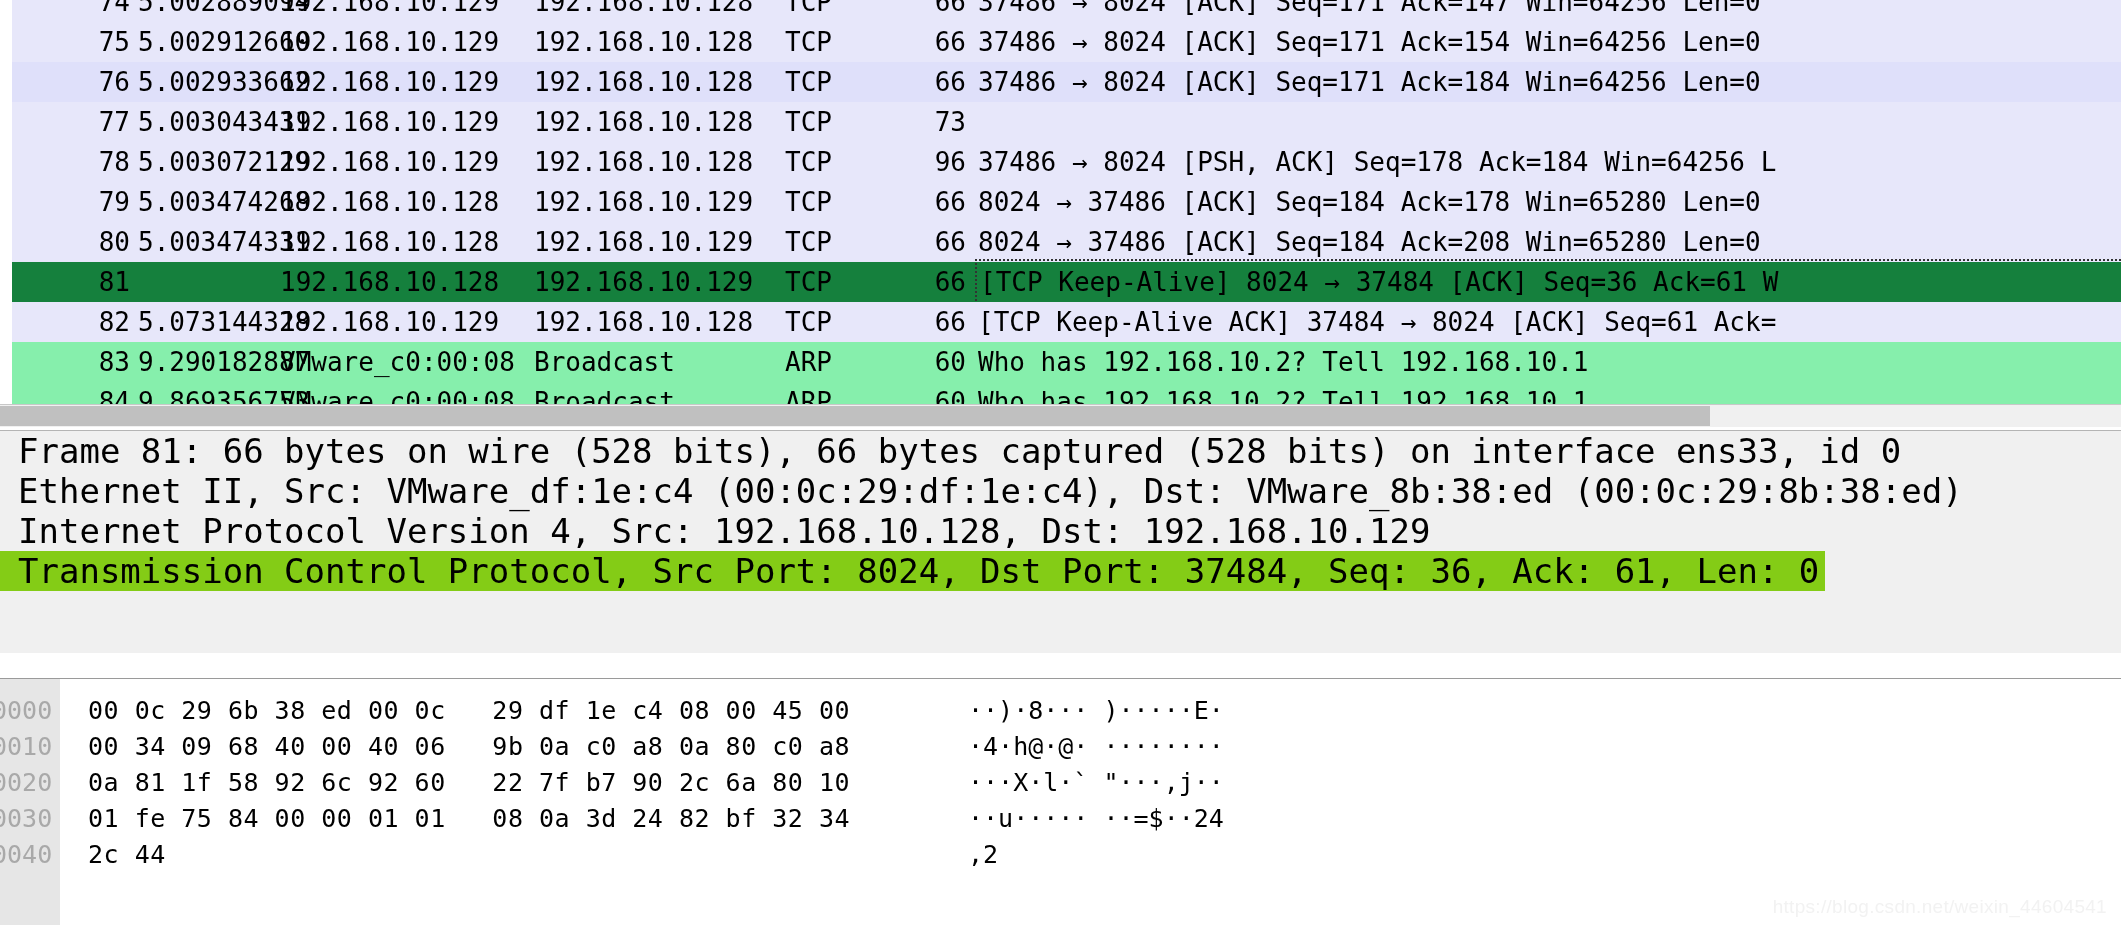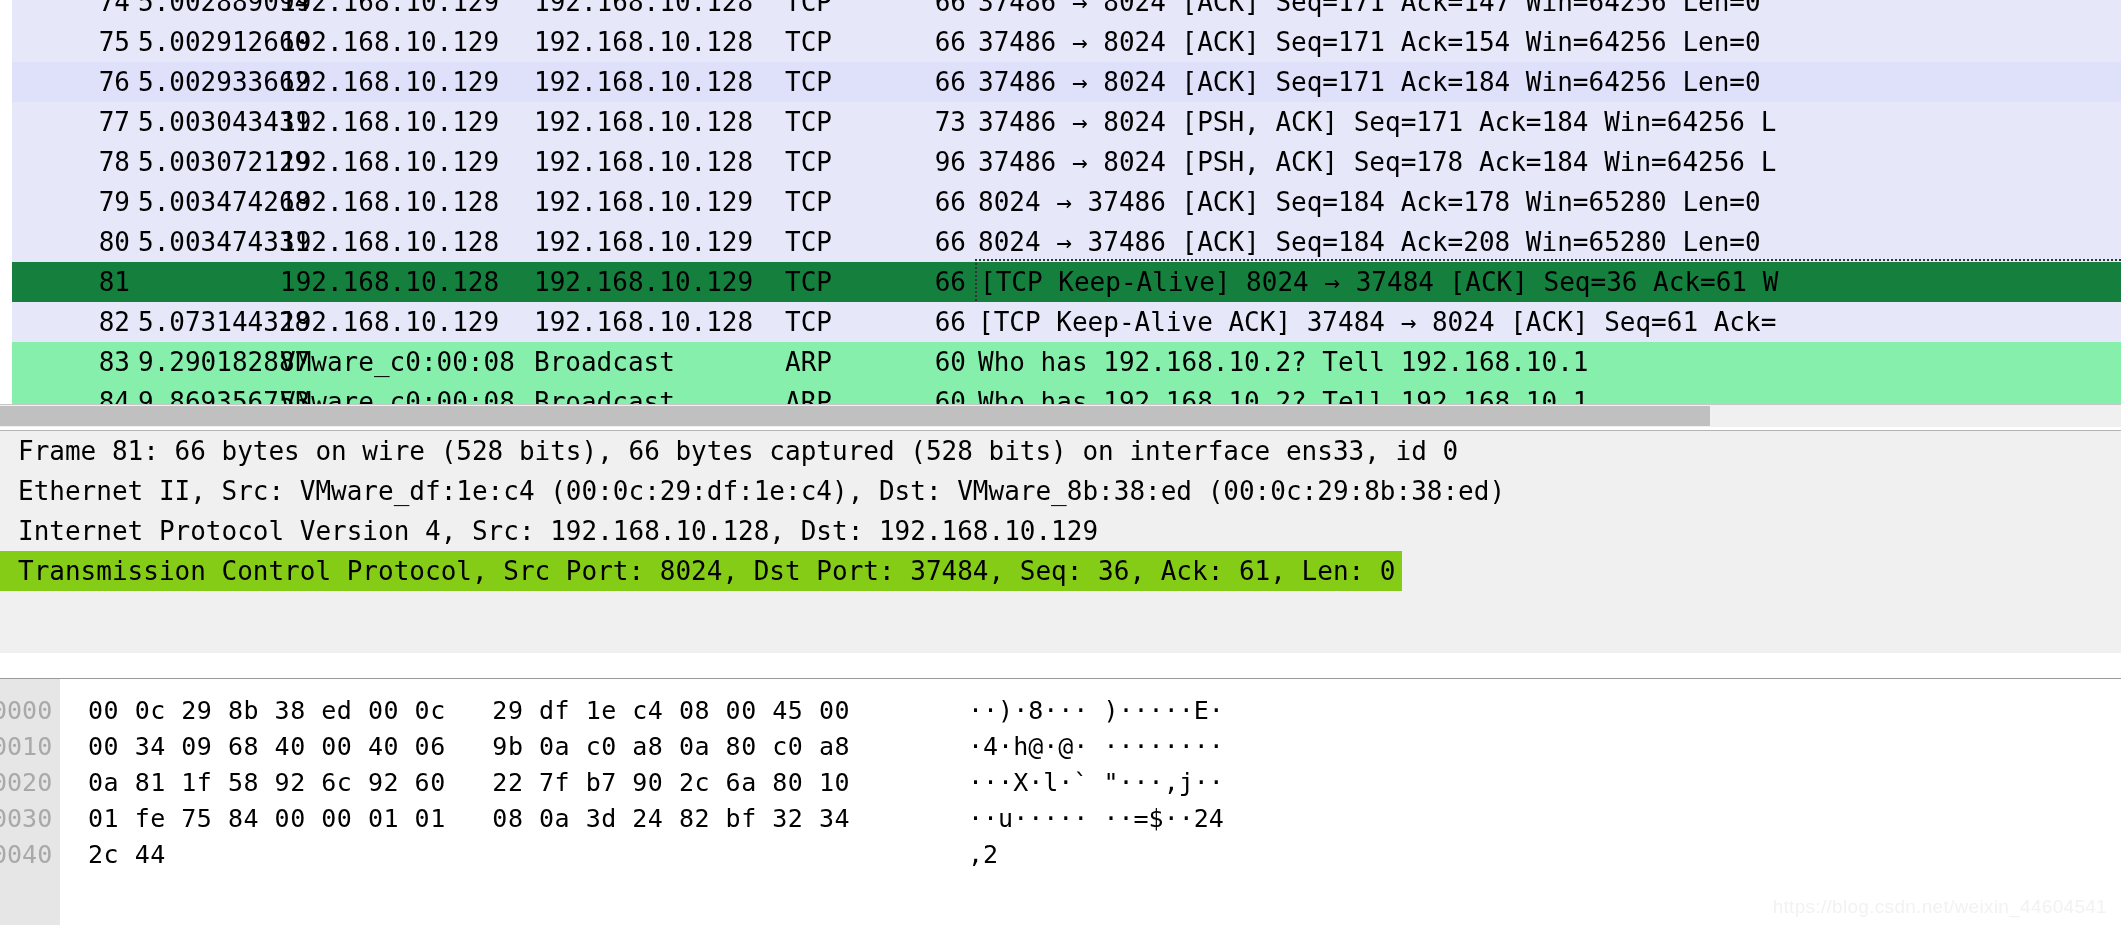--- a/index.html
+++ b/index.html
@@ -84,21 +84,21 @@
     top: 430px;
     width: 2121px;
     height: 222px;
     background: #f0f0f0;
     border-top: 1px solid #b4b4b4;
     overflow: hidden;
   }
   .drow {
     height: 40px;
     line-height: 40px;
-    font-size: 26px;
+    font-size: 34px;
     white-space: nowrap;
     color: #000;
     padding-left: 18px;
   }
   .drow.highlight {
     background: #84cc16;
     display: inline-block;
     padding-right: 6px;
     padding-left: 18px;
   }
@@ -190,21 +190,20 @@
         <span class="c-len">66</span>
         <span class="c-info">37486 → 8024 [ACK] Seq=171 Ack=184 Win=64256 Len=0</span>
       </div>
       <div class="prow tcp">
         <span class="c-no">77</span>
         <span class="c-time">5.003043431</span>
         <span class="c-src">192.168.10.129</span>
         <span class="c-dst">192.168.10.128</span>
         <span class="c-proto">TCP</span>
         <span class="c-len">73</span>
-        <span class="c-info">37486 → 8024 [PSH, ACK] Seq=171 Ack=184 Win=64256 L</span>
       </div>
       <div class="prow tcp">
         <span class="c-no">78</span>
         <span class="c-time">5.003072129</span>
         <span class="c-src">192.168.10.129</span>
         <span class="c-dst">192.168.10.128</span>
         <span class="c-proto">TCP</span>
         <span class="c-len">96</span>
         <span class="c-info">37486 → 8024 [PSH, ACK] Seq=178 Ack=184 Win=64256 L</span>
       </div>
@@ -279,20 +278,20 @@
       <div class="drow-wrap">
         <div class="drow">Internet Protocol Version 4, Src: 192.168.10.128, Dst: 192.168.10.129</div>
       </div>
       <div class="drow-wrap"><div class="drow highlight">Transmission Control Protocol, Src Port: 8024, Dst Port: 37484, Seq: 36, Ack: 61, Len: 0</div></div>
     </div>
 </div>
 
 <div class="bytes-pane">
   <div class="offset-gutter"></div>
   <div id="bytes-rows" style="position:absolute;left:0;top:14px;width:2121px;">
-      <div class="brow"><span class="b-off">0000</span><span class="b-hex">00 0c 29 8b 38 ed 00 0c   29 df 1e c4 08 00 45 00</span><span class="b-asc">··)·8··· )·····E·</span></div>
+      <div class="brow"><span class="b-off">0000</span><span class="b-hex">00 0c 29 6b 38 ed 00 0c   29 df 1e c4 08 00 45 00</span><span class="b-asc">··)·8··· )·····E·</span></div>
       <div class="brow"><span class="b-off">0010</span><span class="b-hex">00 34 09 68 40 00 40 06   9b 0a c0 a8 0a 80 c0 a8</span><span class="b-asc">·4·h@·@· ········</span></div>
       <div class="brow"><span class="b-off">0020</span><span class="b-hex">0a 81 1f 58 92 6c 92 60   22 7f b7 90 2c 6a 80 10</span><span class="b-asc">···X·l·` "···,j··</span></div>
       <div class="brow"><span class="b-off">0030</span><span class="b-hex">01 fe 75 84 00 00 01 01   08 0a 3d 24 82 bf 32 34</span><span class="b-asc">··u····· ··=$··24</span></div>
       <div class="brow"><span class="b-off">0040</span><span class="b-hex">2c 44</span><span class="b-asc">,2</span></div>
     </div>
   <div class="watermark">https://blog.csdn.net/weixin_44604541</div>
 </div>
 
 </body></html>

